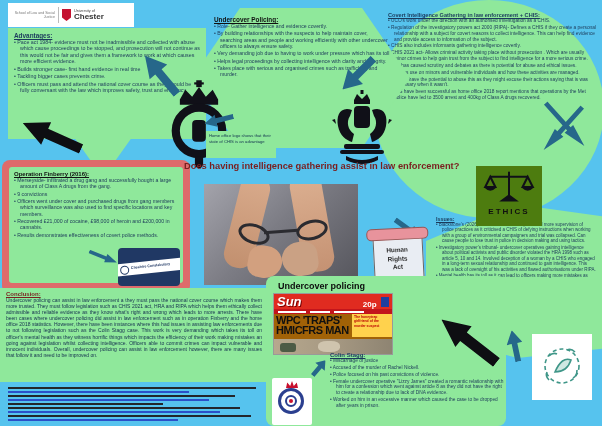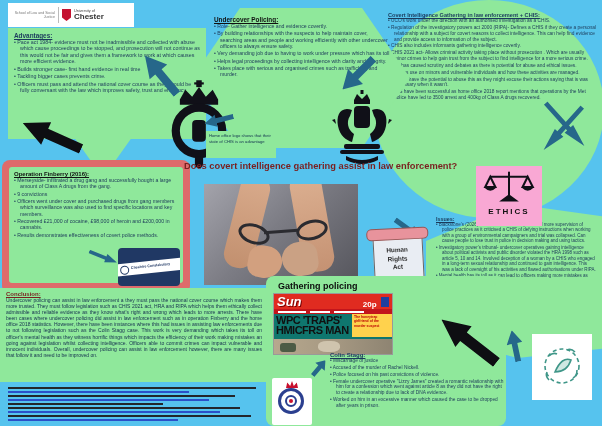--- a/index.html
+++ b/index.html
@@ -128,21 +128,21 @@
       <path d="M22 20 C10 16 6 26 8 36 C10 46 16 50 22 52 L24 44 C18 40 16 32 20 26 Z"></path>
       <path d="M42 20 C54 16 58 26 56 36 C54 46 48 50 42 52 L40 44 C46 40 48 32 44 26 Z"></path>
       <path d="M6 34 L2 30 L5 29 Z"></path>
         <path d="M58 34 L62 30 L59 29 Z"></path>
       <rect x="14" y="54" width="36" height="5" rx="2"></rect>
       <rect x="10" y="60" width="44" height="4" rx="2"></rect>
       <path d="M16 66 Q32 74 48 66 L48 70 Q32 78 16 70 Z"></path>
     </g>
   </svg>
 
-  <div class="abs" style="left:184px;top:161px;width:310px;font-size:9.3px;font-weight:bold;color:#7a1f1f;white-space:nowrap;">Does covert intelligence gathering assist in law enforcement?</div>
+  <div class="abs" style="left:184px;top:161px;width:310px;font-size:9.3px;font-weight:bold;color:#7a1f1f;white-space:nowrap;">Does having intelligence gathering assist in law enforcement?</div>
 
   <div class="abs" style="left:204px;top:184px;width:154px;height:101px;background:linear-gradient(135deg,#a3a3ab 0%,#7c7c84 45%,#55555c 100%);overflow:hidden;">
     <div style="position:absolute;left:28px;top:-10px;width:30px;height:95px;background:linear-gradient(180deg,#d9ab8c,#c2906f);border-radius:14px;transform:rotate(14deg);"></div>
     <div style="position:absolute;left:92px;top:-12px;width:32px;height:100px;background:linear-gradient(180deg,#dcb091,#c59273);border-radius:14px;transform:rotate(-10deg);"></div>
     <div style="position:absolute;left:44px;top:62px;width:34px;height:32px;background:#d2a07f;border-radius:45% 55% 60% 40%;transform:rotate(10deg);"></div>
     <div style="position:absolute;left:78px;top:58px;width:36px;height:34px;background:#caa184;border-radius:55% 45% 40% 60%;transform:rotate(-8deg);"></div>
     <div style="position:absolute;left:34px;top:40px;width:26px;height:14px;border:3px solid #2b2b30;border-radius:50%;transform:rotate(18deg);"></div>
     <div style="position:absolute;left:92px;top:36px;width:26px;height:14px;border:3px solid #2b2b30;border-radius:50%;transform:rotate(-14deg);"></div>
     <div style="position:absolute;left:60px;top:46px;width:34px;height:3px;background:#2b2b30;transform:rotate(-4deg);"></div>
   </div>
@@ -164,21 +164,21 @@
   <div class="abs green" style="left:426px;top:204px;width:176px;height:154px;clip-path:polygon(0 24%,50% 0,100% 8%,100% 94%,52% 100%,0 84%);"></div>
   <div class="abs" style="left:436px;top:216px;width:160px;font-size:4.5px;">
     <div class="hdr" style="font-size:5.4px;">Issues:</div>
     <ul class="blist">
         <li>Blackstone's (2026)- Due to HMIC 2012 report need more supervision of police practices as it criticised a CHIS of defying instructions when working with a group of environmental campaigners and trial was collapsed. Can cause people to lose trust in police in decision making and using tactics.</li>
         <li>Investigatory power's tribunal- undercover operatives gaining intelligence about political activists and public disorder violated the HRA 1998 such as article 5, 10 and 14. Involved deception of a woman by a CHIS who engaged in a long-term sexual relationship and continued to gain intelligence. This was a lack of oversight of his activities and flawed authorisations under RIPA.</li>
         <li>Mental health has its toll as it can lead to officers making more mistakes as they see horrific things.</li>
       </ul>
   </div>
 
-  <div class="abs" style="left:476px;top:166px;width:66px;height:60px;background:#f9a8d4;text-align:center;padding-top:4px;box-sizing:border-box;">
+  <div class="abs" style="left:476px;top:166px;width:66px;height:60px;background:#4d7c0f;text-align:center;padding-top:4px;box-sizing:border-box;">
     <svg width="52" height="34" viewBox="0 0 60 40">
       <g stroke="#101018" stroke-width="2.4" fill="#101018">
         <line x1="30" y1="2" x2="30" y2="32"></line>
         <line x1="8" y1="8" x2="52" y2="8"></line>
         <path d="M8 8 L2 20 L14 20 Z" fill="none"></path>
         <path d="M2 20 Q8 26 14 20" fill="#101018"></path>
         <path d="M52 8 L46 20 L58 20 Z" fill="none"></path>
         <path d="M46 20 Q52 26 58 20" fill="#101018"></path>
         <path d="M22 36 L38 36 L30 30 Z"></path>
       </g>
@@ -206,23 +206,23 @@
     <div class="refline" style="width:88%;"></div>
     <div class="refline blue" style="width:78%;"></div>
     <div class="refline" style="width:60%;"></div>
     <div class="refline" style="width:90%;"></div>
     <div class="refline blue" style="width:82%;"></div>
     <div class="refline" style="width:94%;"></div>
     <div class="refline blue" style="width:66%;"></div>
   </div>
 
   <div class="abs green" style="left:266px;top:276px;width:240px;height:150px;border-radius:8px;"></div>
-  <div class="abs" style="left:278px;top:281px;font-size:9px;font-weight:bold;color:#0d0d0d;">Gathering policing</div>
-
-  <div class="abs" style="left:274px;top:294px;width:118px;height:60px;background:#0f766e;box-shadow:0 0 0 1px #999;overflow:hidden;">
+  <div class="abs" style="left:278px;top:281px;font-size:9px;font-weight:bold;color:#0d0d0d;">Undercover policing</div>
+
+  <div class="abs" style="left:274px;top:294px;width:118px;height:60px;background:#a16207;box-shadow:0 0 0 1px #999;overflow:hidden;">
     <div class="sun-head" style="height:15px;">
       <span class="sun-word">Sun</span>
       <span>
         <span class="sun-price">20p</span>
         <span style="display:inline-block;width:8px;height:10px;background:#1f3fa0;vertical-align:middle;"></span>
       </span>
     </div>
     <div class="sun-strip" style="height:5px;">
       <i style="width:28px;"></i>
       <i style="width:20px;"></i>

